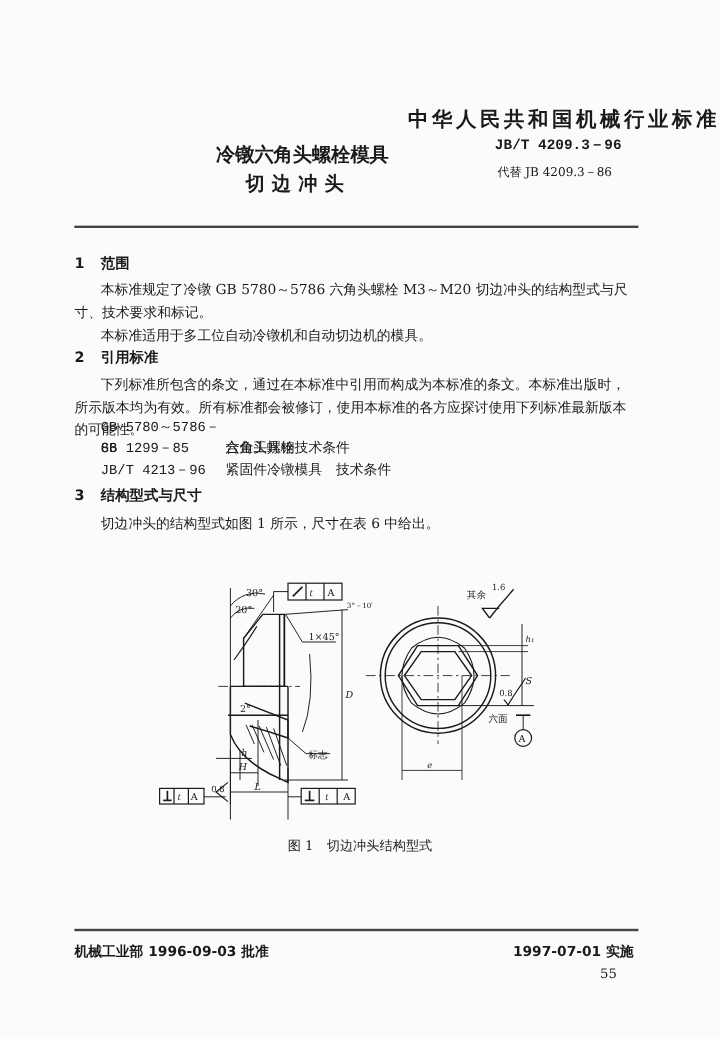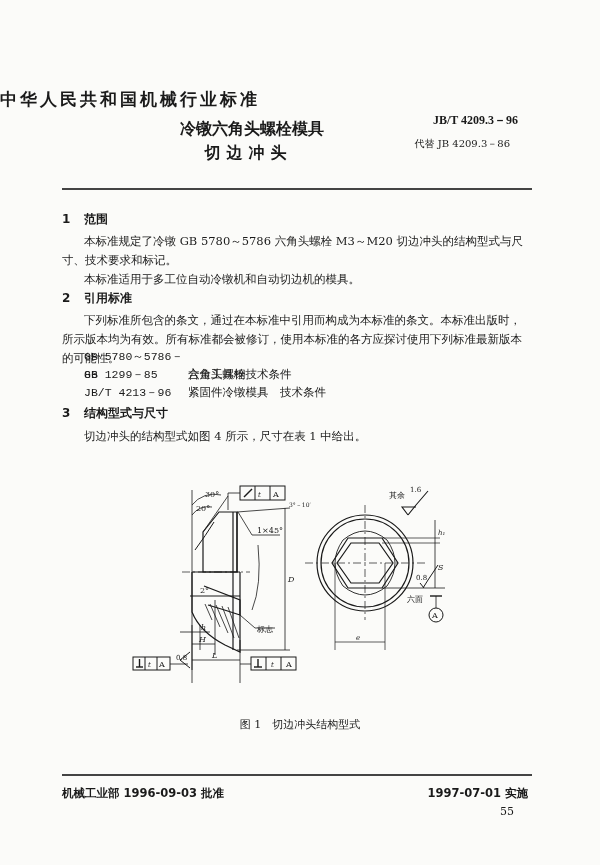--- a/index.html
+++ b/index.html
@@ -1,34 +1,34 @@
 <!DOCTYPE html>
 <html><head>
 <meta charset="utf-8">
 <style>
   html,body{margin:0;padding:0;}
   body{width:600px;height:865px;background:#fbfbf9;position:relative;overflow:hidden;
     font-family:"DejaVu Serif","Liberation Serif",serif;color:#1a1a1a;}
   .abs{position:absolute;}
-  .org{left:0;width:600px;top:88px;text-align:left;font-family:"DejaVu Sans","Liberation Sans",sans-serif;
+  .org{left:0;width:600px;top:88px;text-align:right;font-family:"DejaVu Sans","Liberation Sans",sans-serif;
     font-weight:bold;font-size:17px;letter-spacing:3px;}
-  .code{right:82px;top:112px;font-weight:bold;font-size:12px;font-family:Liberation Serif, serif;}
+  .code{right:82px;top:112px;font-weight:bold;font-size:12px;font-family:Liberation Mono, monospace;}
   .title1{left:0;width:504px;top:119px;text-align:center;font-family:"DejaVu Sans","Liberation Sans",sans-serif;
     font-weight:bold;font-size:16px;}
   .title2{left:0;width:497px;top:143px;text-align:center;font-family:"DejaVu Sans","Liberation Sans",sans-serif;
     font-weight:bold;font-size:16px;letter-spacing:6px;}
   .replace{right:90px;top:137px;font-size:10px;}
   .rule{left:62px;width:470px;height:2px;background:#444;}
   .h{left:62px;font-family:"DejaVu Sans","Liberation Sans",sans-serif;font-weight:bold;font-size:12px;}
   .h .num{display:inline-block;width:22px;}
   .p{left:62px;width:470px;font-size:11.5px;line-height:19px;}
   .ind{text-indent:22px;}
   .ref{left:84px;font-size:11.5px;line-height:18px;font-family:Liberation Mono, monospace;}
   .ref .c1{display:inline-block;width:104px;}
-  .caption{left:0;width:600px;top:697px;text-align:center;font-size:11px;margin-top:20px;}
+  .caption{left:0;width:600px;top:697px;text-align:center;font-size:11px;}
   .foot-l{left:62px;top:786px;font-weight:bold;font-size:11.5px;font-family:"DejaVu Sans","Liberation Sans",sans-serif;}
   .foot-r{right:72px;top:786px;font-weight:bold;font-size:11.5px;font-family:"DejaVu Sans","Liberation Sans",sans-serif;}
   .pageno{right:86px;top:805px;font-size:11px;}
   svg text{font-family:"DejaVu Serif","Liberation Serif",serif;}
 </style>
 </head>
 <body>
 
 <div class="abs org">中华人民共和国机械行业标准</div>
 <div class="abs code">JB/T  4209.3－96</div>
@@ -53,21 +53,21 @@
 <div class="abs ref" style="top:366px;">
   <span class="c1">GB 1299－85</span><span>合金工具钢技术条件</span>
 </div>
 <div class="abs ref" style="top:384px;">
   <span class="c1">JB/T 4213－96</span><span>紧固件冷镦模具　技术条件</span>
 </div>
 
 <div class="abs h" style="top:405px;">
   <span class="num">3</span><span>结构型式与尺寸</span>
 </div>
-<div class="abs p ind" style="top:427px;">切边冲头的结构型式如图 4 所示，尺寸在表 1 中给出。</div>
+<div class="abs p ind" style="top:427px;">切边冲头的结构型式如图 1 所示，尺寸在表 6 中给出。</div>
 
 <svg class="abs" style="left:0;top:460px;" width="600" height="235" viewBox="0 460 600 235">
   <g stroke="#1a1a1a" fill="none" stroke-width="1.2">
 
     <line x1="192" y1="490" x2="192" y2="670" stroke-width="0.8"></line>
     <path d="M203,532 L219,512 L237,512 L237,572 L203,572 Z"></path>
     <line x1="237" y1="512" x2="237" y2="572"></line>
     <line x1="233" y1="512" x2="233" y2="650"></line>
     <path d="M195,550 Q206,535 214,522" stroke-width="1"></path>
     <path d="M192,572 L192,612 Q200,632 225,645 L240,652 L240,572"></path>

